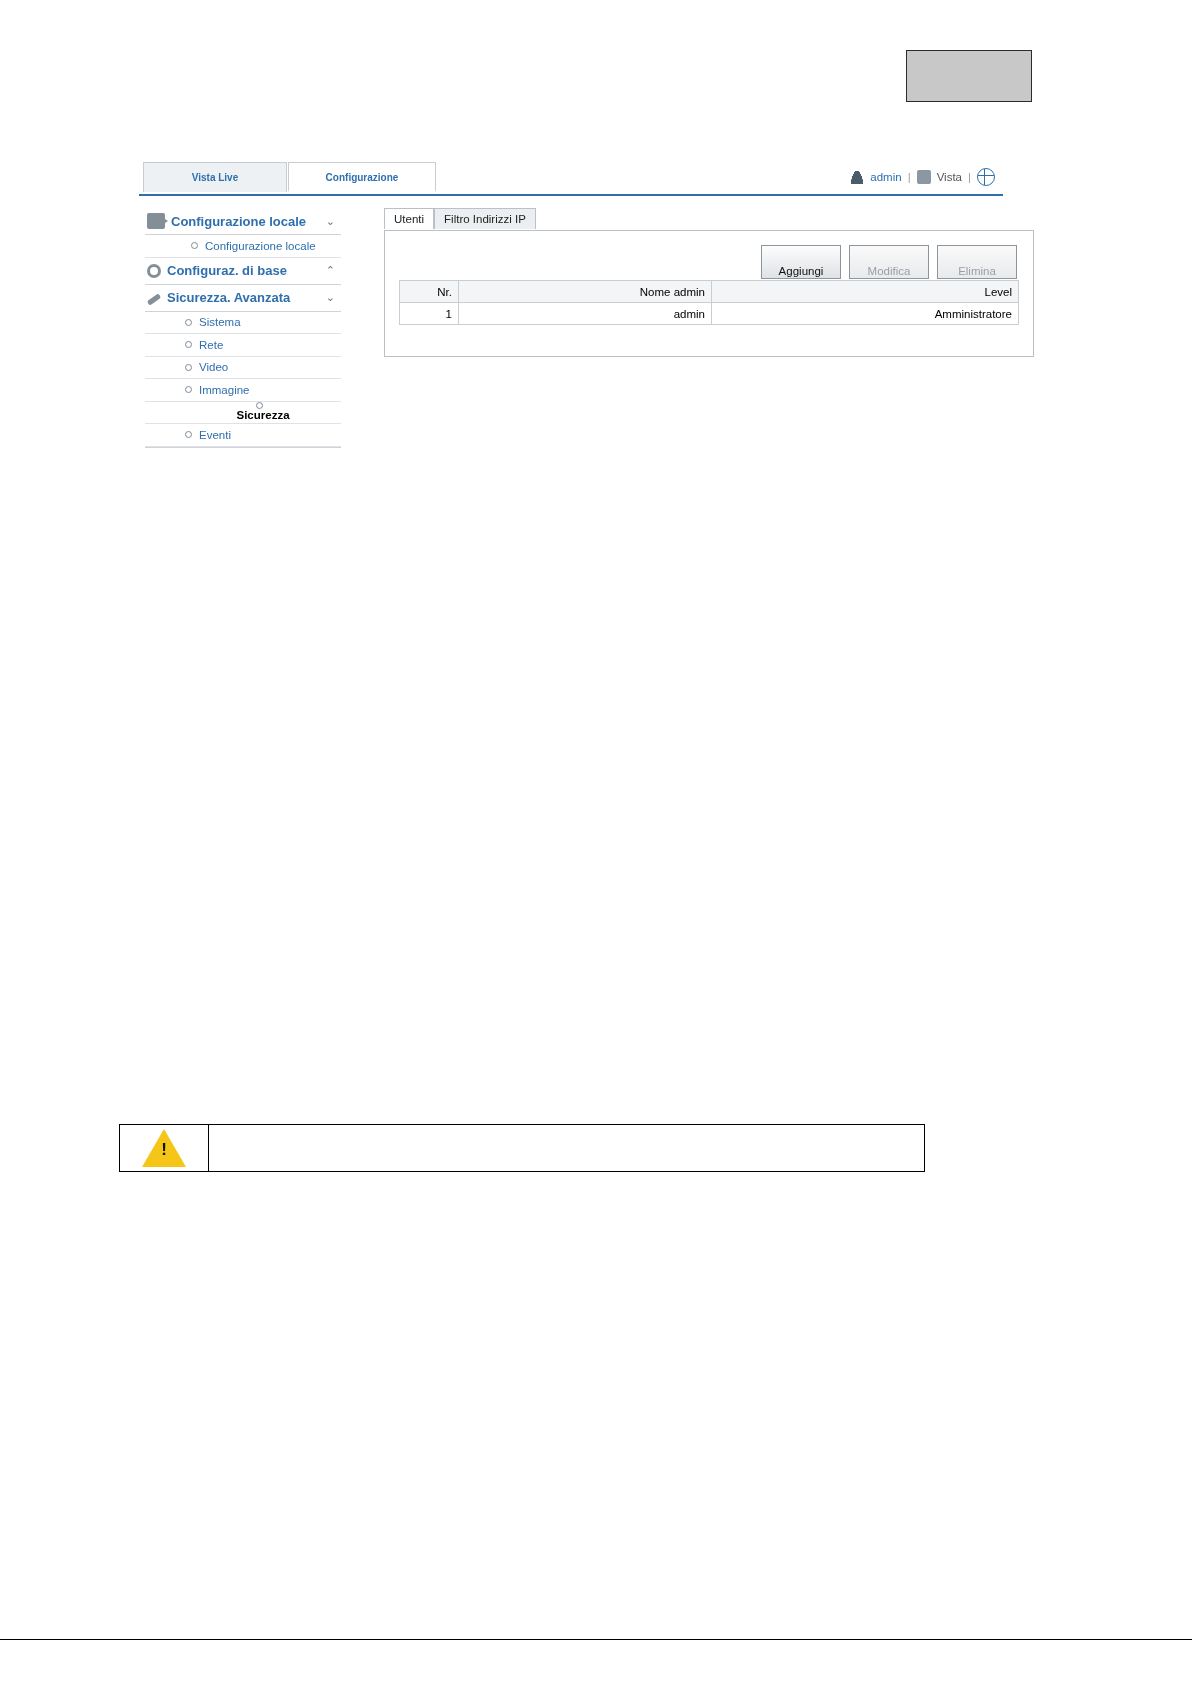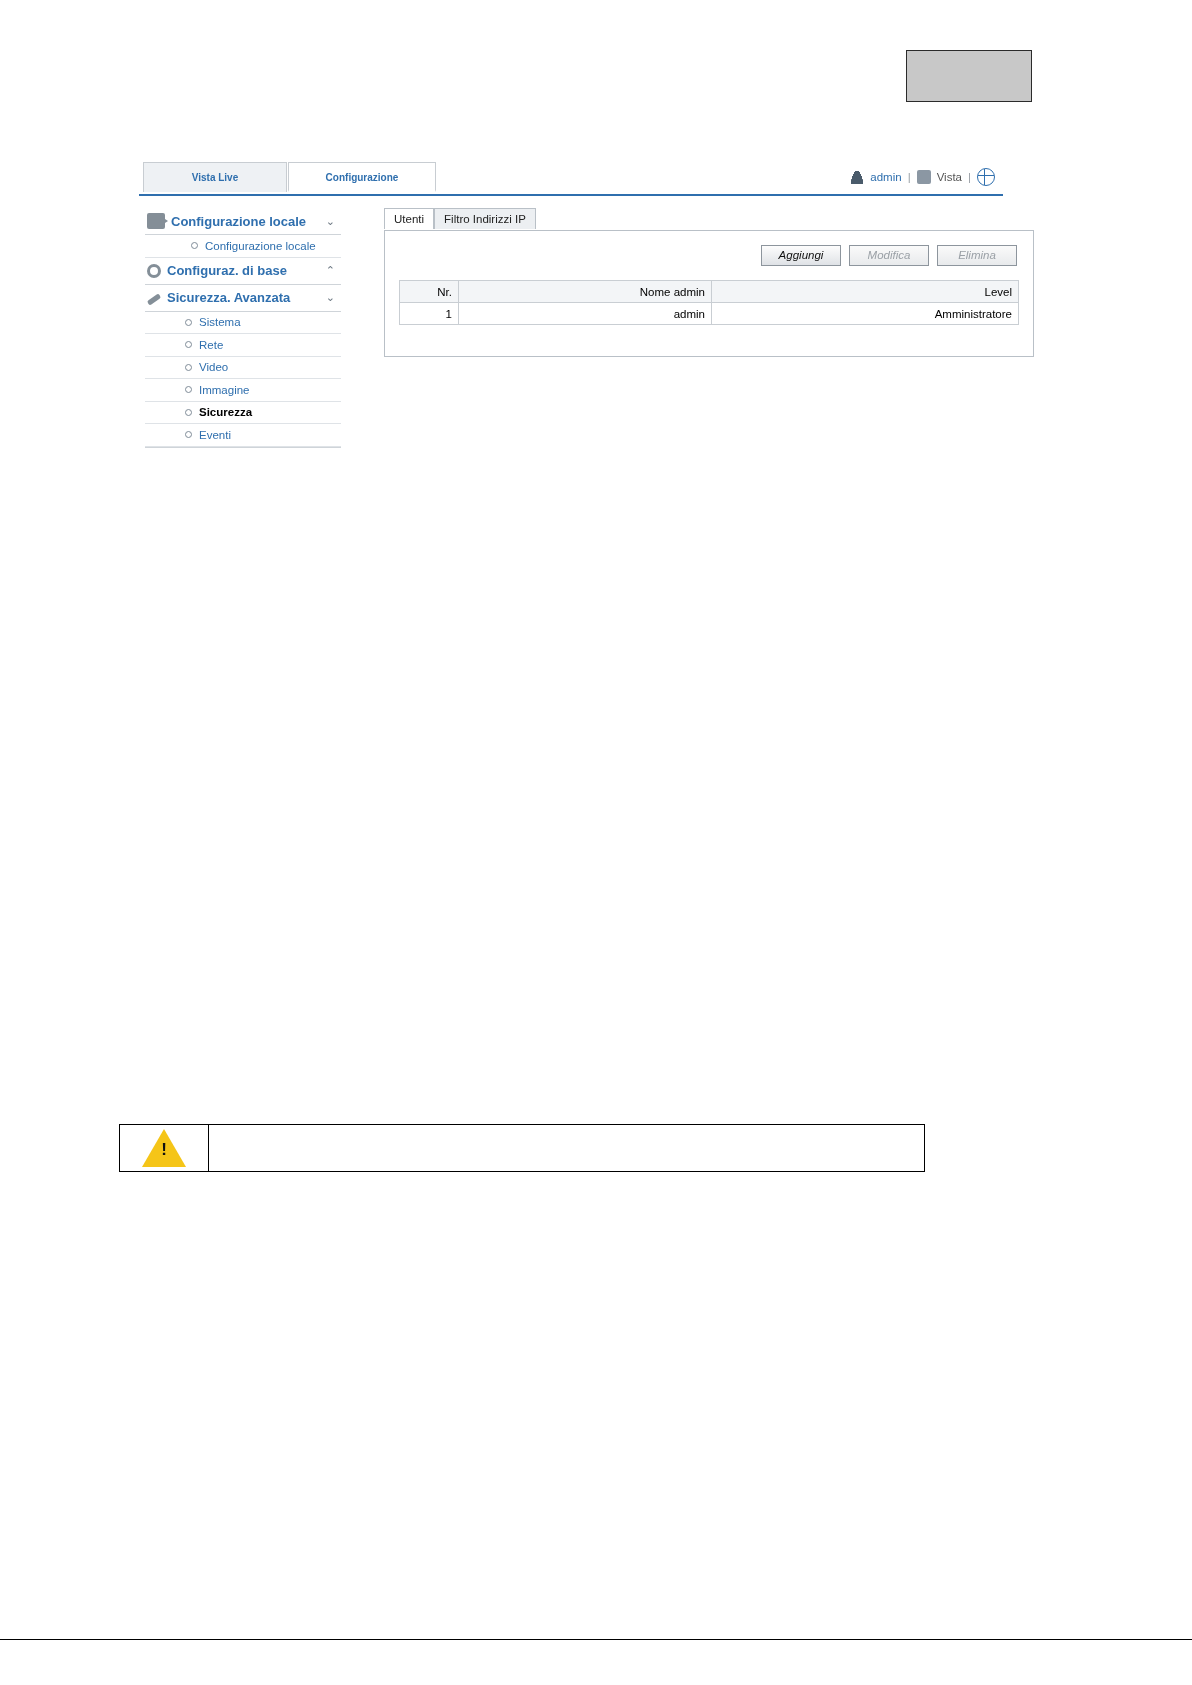--- a/index.html
+++ b/index.html
@@ -232,21 +232,21 @@
   }
   .sub.indent2 { padding-left: 46px; }
   .sub .dot {
     width: 7px; height: 7px;
     border-radius: 50%;
     border: 1.4px solid #7f8c98;
     margin-right: 7px;
     box-sizing: border-box;
     flex: 0 0 auto;
   }
-  .sub.active { color: #000000; font-weight: bold; }
+  .sub.active { color: #000000; font-weight: bold; flex-direction: column; }
 
   
   .content {
     position: absolute;
     left: 208px;
     top: 12px;
     right: 4px;
     width: 650px;
     margin-left: 37px;
   }
@@ -284,23 +284,22 @@
   }
   .btn {
     min-width: 80px;
     height: 21px;
     line-height: 19px;
     font-size: 11.5px;
     text-align: center;
     border: 1px solid #8d959d;
     background: linear-gradient(#fdfdfd, #dfe2e6);
     color: #111;
-    padding: 0 10px;
-    box-sizing: border-box;
-    font-style: italic;
+    padding: 16px 10px;
+    box-sizing: border-box;
   }
   .btn.disabled { color: #9aa0a6; background: linear-gradient(#fafafa, #e8eaec); }
 
   table.users {
     position: absolute;
     left: 14px;
     right: 14px;
     top: 49px;
     border-collapse: collapse;
     font-size: 11.5px;

